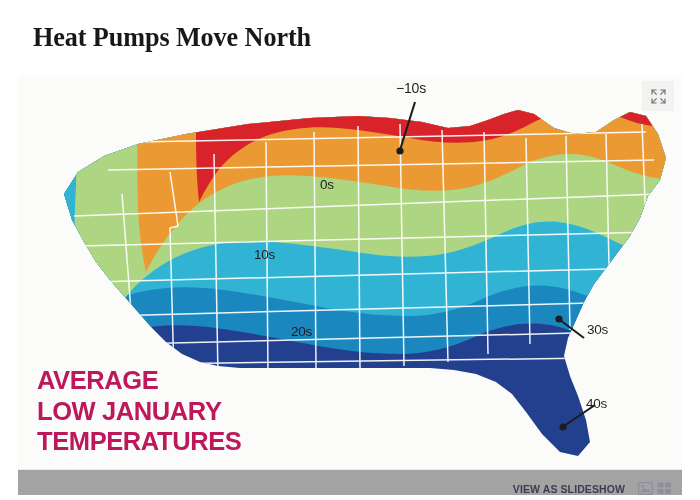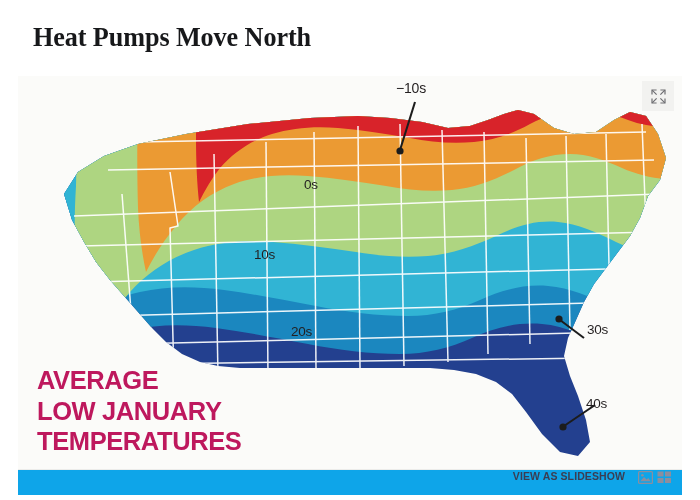--- a/index.html
+++ b/index.html
@@ -55,44 +55,44 @@
   .band-label{
     position:absolute;
     font-family:"Liberation Sans", sans-serif;
     font-weight:400;
     color:#231f20;
     font-size:13.5px;
     letter-spacing:-0.2px;
     white-space:nowrap;
   }
   .lbl-neg10{left:378px;top:4px;font-size:14px;}
-  .lbl-0s{left:286px;top:101px;}
+  .lbl-0s{left:302px;top:101px;}
   .lbl-10s{left:236px;top:171px;}
   .lbl-20s{left:273px;top:248px;}
   .lbl-30s{left:569px;top:246px;}
   .lbl-40s{left:568px;top:320px;}
 
   
   .map-caption{
     position:absolute;left:19px;top:289px;
     font-family:"Liberation Sans", sans-serif;
     font-weight:700;
     font-size:25.5px;
     line-height:1.20;
     letter-spacing:-0.4px;
     color:#be185d;
     white-space:pre-line;
   }
 
   
   .figure-footer{
     position:absolute;left:18px;top:469px;width:664px;height:26px;
-    background:#0ea5e9;
+    background:#a3a3a3;
     border-top:1px solid #ececea;
-    display:flex;align-items:flex-start;justify-content:flex-end;
+    display:flex;align-items:flex-end;justify-content:flex-end;
     padding-right:10px;box-sizing:border-box;
   }
   .slideshow-link{
     font-family:"Liberation Sans", sans-serif;
     font-size:10.5px;
     font-weight:700;
     letter-spacing:0.1px;
     color:#3b3d52;
     text-decoration:none;
     cursor:pointer;

